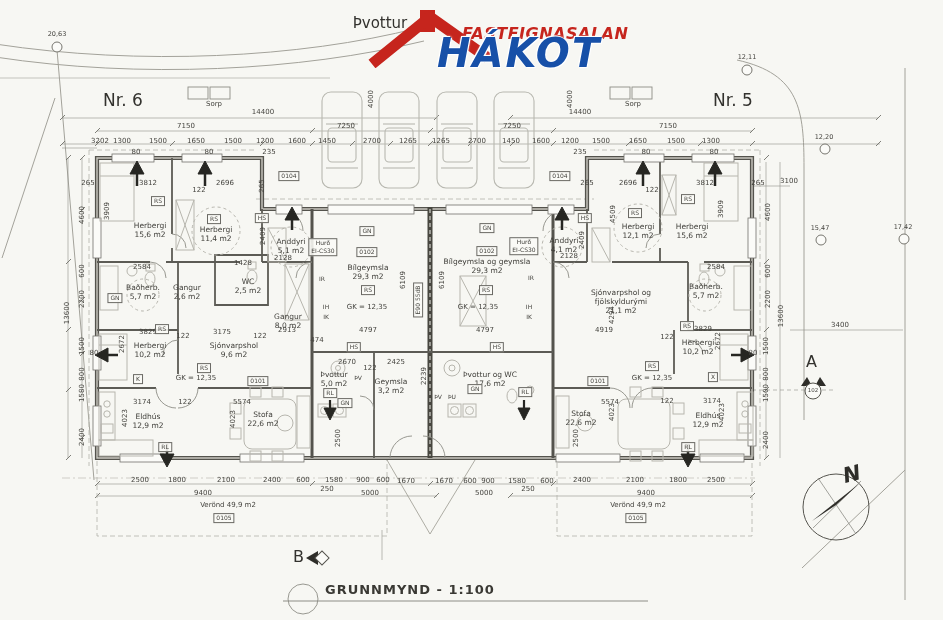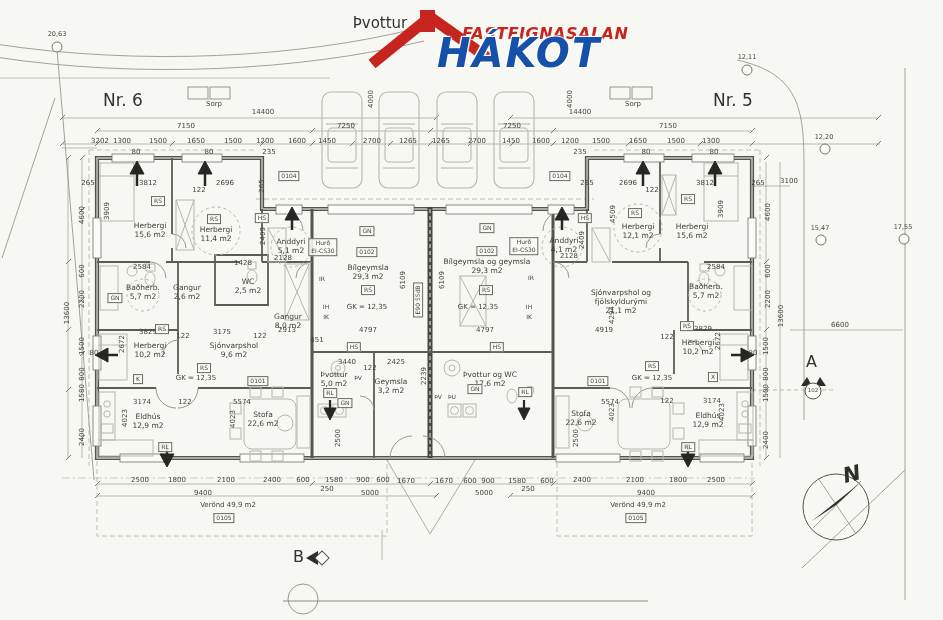--- a/index.html
+++ b/index.html
@@ -420,54 +420,54 @@
       <div class="pl dim rot" style="left: 570px; top: 99px;">4000</div>
       <div class="pl dim" style="left: 136px; top: 152px;">80</div>
       <div class="pl dim" style="left: 209px; top: 152px;">80</div>
       <div class="pl dim" style="left: 646px; top: 152px;">80</div>
       <div class="pl dim" style="left: 714px; top: 152px;">80</div>
       <div class="pl dim" style="left: 88px; top: 183px;">265</div>
       <div class="pl dim rot" style="left: 262px; top: 186px;">265</div>
       <div class="pl dim" style="left: 587px; top: 183px;">265</div>
       <div class="pl dim" style="left: 758px; top: 183px;">265</div>
       <div class="pl dim" style="left: 789px; top: 181px;">3100</div>
-      <div class="pl dim" style="left: 840px; top: 325px;">6600</div>
+      <div class="pl dim" style="left: 840px; top: 325px;">3400</div>
       <div class="pl dim" style="left: 148px; top: 183px;">3812</div>
       <div class="pl dim" style="left: 225px; top: 183px;">2696</div>
       <div class="pl dim" style="left: 199px; top: 190px;">122</div>
       <div class="pl dim" style="left: 628px; top: 183px;">2696</div>
       <div class="pl dim" style="left: 705px; top: 183px;">3812</div>
       <div class="pl dim" style="left: 652px; top: 190px;">122</div>
       <div class="pl dim rot" style="left: 107px; top: 211px;">3909</div>
       <div class="pl dim rot" style="left: 721px; top: 209px;">3909</div>
       <div class="pl dim rot" style="left: 613px; top: 214px;">4509</div>
       <div class="pl dim rot" style="left: 263px; top: 236px;">2409</div>
       <div class="pl dim rot" style="left: 582px; top: 240px;">2409</div>
       <div class="pl dim" style="left: 142px; top: 267px;">2584</div>
       <div class="pl dim" style="left: 243px; top: 263px;">1428</div>
       <div class="pl dim" style="left: 716px; top: 267px;">2584</div>
       <div class="pl dim" style="left: 283px; top: 258px;">2128</div>
       <div class="pl dim" style="left: 569px; top: 256px;">2128</div>
       <div class="pl dim" style="left: 287px; top: 330px;">2913</div>
-      <div class="pl dim" style="left: 317px; top: 340px;">451</div>
+      <div class="pl dim" style="left: 317px; top: 340px;">474</div>
       <div class="pl dim" style="left: 368px; top: 330px;">4797</div>
       <div class="pl dim" style="left: 485px; top: 330px;">4797</div>
       <div class="pl dim" style="left: 604px; top: 330px;">4919</div>
       <div class="pl dim rot" style="left: 612px; top: 315px;">4294</div>
       <div class="pl dim" style="left: 148px; top: 332px;">3829</div>
       <div class="pl dim" style="left: 222px; top: 332px;">3175</div>
       <div class="pl dim" style="left: 183px; top: 336px;">122</div>
       <div class="pl dim" style="left: 260px; top: 336px;">122</div>
       <div class="pl dim" style="left: 703px; top: 329px;">3829</div>
       <div class="pl dim" style="left: 667px; top: 337px;">122</div>
       <div class="pl dim rot" style="left: 122px; top: 344px;">2672</div>
       <div class="pl dim rot" style="left: 718px; top: 341px;">2672</div>
       <div class="pl dim rot" style="left: 403px; top: 280px;">6109</div>
       <div class="pl dim rot" style="left: 442px; top: 280px;">6109</div>
-      <div class="pl dim" style="left: 347px; top: 362px;">3440</div>
+      <div class="pl dim" style="left: 347px; top: 362px;">2670</div>
       <div class="pl dim" style="left: 396px; top: 362px;">2425</div>
       <div class="pl dim" style="left: 370px; top: 368px;">122</div>
       <div class="pl dim rot" style="left: 424px; top: 376px;">2239</div>
       <div class="pl dim" style="left: 142px; top: 402px;">3174</div>
       <div class="pl dim" style="left: 185px; top: 402px;">122</div>
       <div class="pl dim" style="left: 242px; top: 402px;">5574</div>
       <div class="pl dim" style="left: 610px; top: 402px;">5574</div>
       <div class="pl dim" style="left: 667px; top: 401px;">122</div>
       <div class="pl dim" style="left: 712px; top: 401px;">3174</div>
       <div class="pl dim rot" style="left: 125px; top: 418px;">4023</div>
@@ -570,33 +570,34 @@
       <div class="pl tag plain" style="left: 438px; top: 397px;">ÞV</div>
       <div class="pl tag plain" style="left: 452px; top: 397px;">ÞU</div>
       <div class="pl lvl" style="left: 57px; top: 35px;">20,63</div>
       <div class="lvlc" style="left: 57px; top: 47px;"></div>
       <div class="pl lvl" style="left: 747px; top: 58px;">12,11</div>
       <div class="lvlc" style="left: 747px; top: 70px;"></div>
       <div class="pl lvl" style="left: 824px; top: 138px;">12,20</div>
       <div class="lvlc" style="left: 825px; top: 149px;"></div>
       <div class="pl lvl" style="left: 820px; top: 229px;">15,47</div>
       <div class="lvlc" style="left: 821px; top: 240px;"></div>
-      <div class="pl lvl" style="left: 903px; top: 228px;">17,55</div>
+      <div class="pl lvl" style="left: 903px; top: 228px;">17,42</div>
       <div class="lvlc" style="left: 904px; top: 239px;"></div>
     </div>
 
 <div class="pl street">Þvottur</div>
 <div class="logo">
   <svg width="130" height="60" style="position:absolute;left:368px;top:8px;">
     <rect x="52" y="2" width="15" height="22" fill="#c6251d"></rect>
     <path d="M4,56 L62,9 L120,50" stroke="#c6251d" stroke-width="11" fill="none"></path>
   </svg>
   <div class="logo-tag">FASTEIGNASALAN</div>
   <div class="logo-name">HÁKOT</div>
 </div>
 <div class="nr nr6">Nr. 6</div>
 <div class="nr nr8">Nr. 5</div>
 <div class="secmark amark">A</div>
 <div class="secref">102</div>
 <div class="secmark bmark">B</div>
 <div class="north">N</div>
+<div class="title">GRUNNMYND - 1:100</div>
 
 </div>
 
 </body></html>

